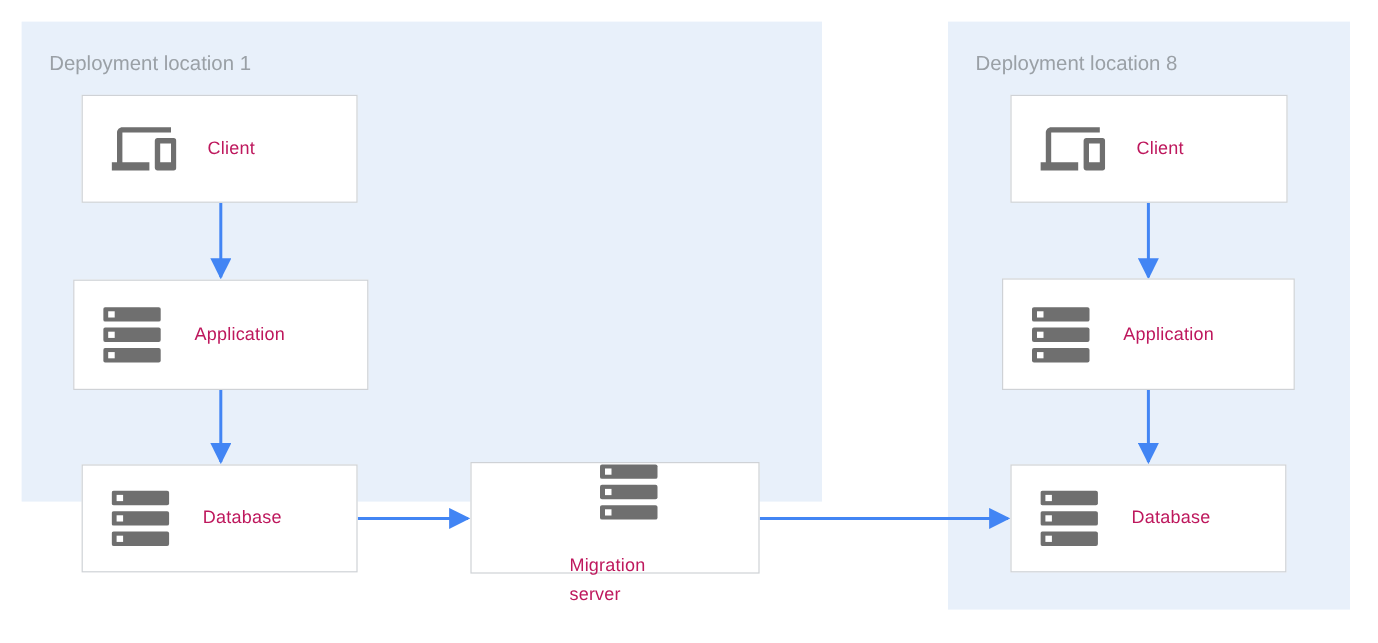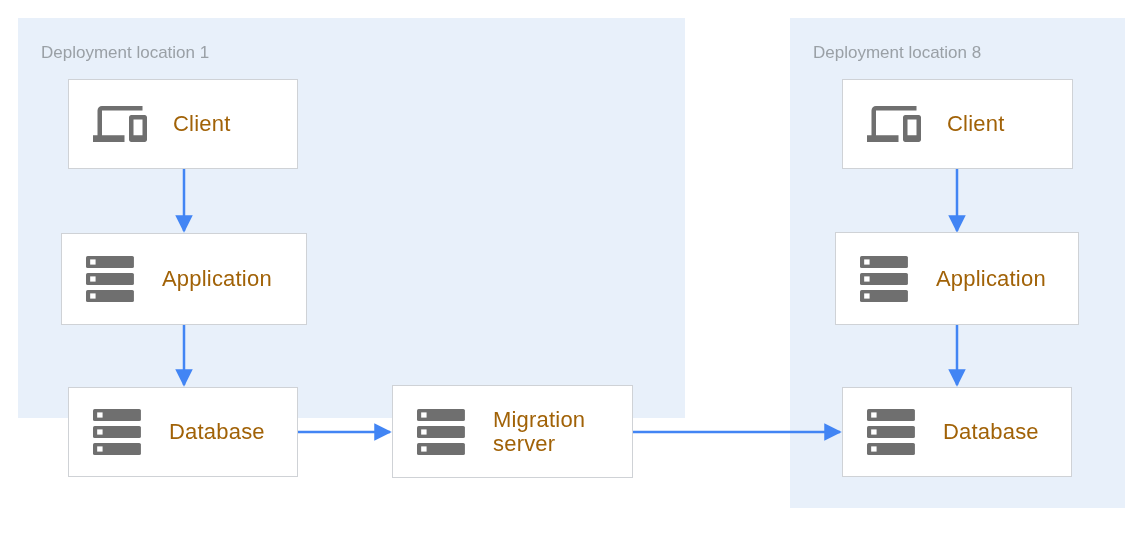--- a/index.html
+++ b/index.html
@@ -35,31 +35,31 @@
     position: absolute;
     background: #ffffff;
     border: 1px solid #CFD2D6;
     box-sizing: border-box;
     display: flex;
     align-items: center;
     padding-left: 24px;
     gap: 26px;
   }
   .node-label {
-    font-size: 22px;
-    color: #a16207;
+    font-size: 15px;
+    color: #be185d;
     letter-spacing: 0.2px;
     line-height: 24px;
   }
   .node-label.wrap { width: 100px; }
   .icon { flex: 0 0 auto; }
   .node-client-1    { left: 68px;  top: 79px;  width: 230px; height: 90px; }
   .node-app-1       { left: 61px;  top: 233px; width: 246px; height: 92px; }
   .node-db-1        { left: 68px;  top: 387px; width: 230px; height: 90px; }
-  .node-migration   { left: 392px; top: 385px; width: 241px; height: 93px; }
+  .node-migration   { left: 392px; top: 385px; width: 241px; height: 93px; flex-direction: column; }
   .node-client-2    { left: 842px; top: 79px;  width: 231px; height: 90px; }
   .node-app-2       { left: 835px; top: 232px; width: 244px; height: 93px; }
   .node-db-2        { left: 842px; top: 387px; width: 230px; height: 90px; }
 </style>
 </head>
 <body>
 
 <div class="canvas">
 
   <div class="zone zone-1">

